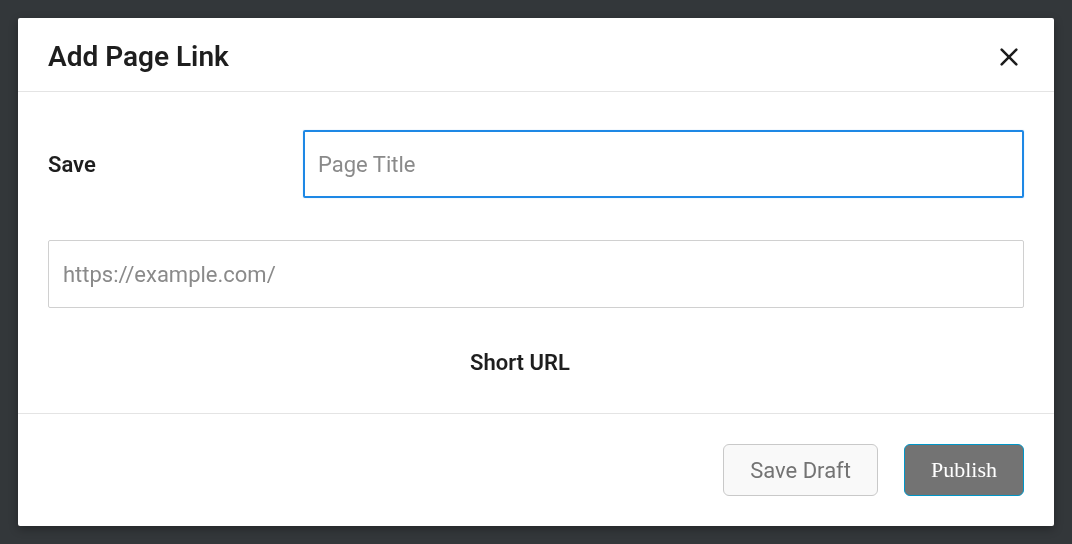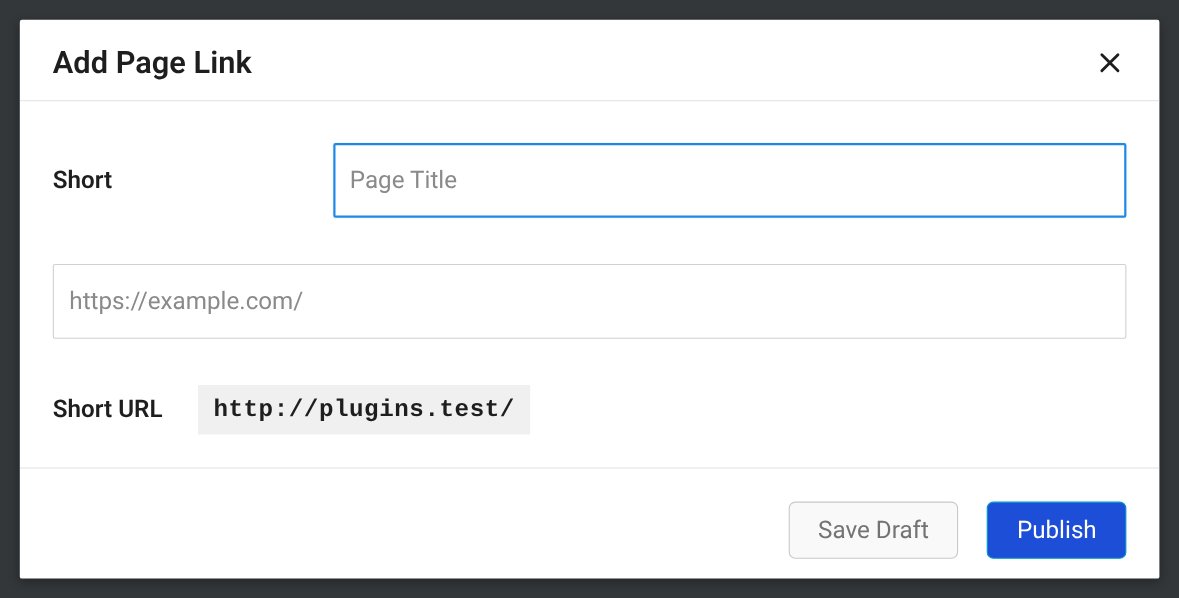--- a/index.html
+++ b/index.html
@@ -60,20 +60,21 @@
       flex: 1;
       padding: 38px 30px 30px 30px;
     }
     .form-row {
       display: flex;
       align-items: center;
       margin-bottom: 42px;
     }
     .form-row:last-child {
       margin-bottom: 0;
+      flex-direction: column;
     }
     .form-label {
       width: 255px;
       font-size: 22px;
       font-weight: 600;
       color: #1e1e1e;
       flex-shrink: 0;
     }
     .form-input-wrapper {
       flex: 1;
@@ -134,54 +135,54 @@
       display: flex;
       align-items: center;
       justify-content: center;
     }
     .btn-secondary {
       background: #f9f9f9;
       border: 1px solid #c9c9c9;
       color: #737373;
     }
     .btn-primary {
-      background: #1d4ed8;
+      background: #737373;
       border: 1px solid #0096c7;
       color: #ffffff;
+      font-family: Liberation Serif, serif;
     }
   </style>
 </head>
 <body>
 
 <div class="modal">
   <div class="modal-header">
     <h1 class="modal-title">Add Page Link</h1>
     <button class="close-btn">
       <svg viewBox="0 0 24 24">
         <line x1="4" y1="4" x2="20" y2="20"></line>
         <line x1="20" y1="4" x2="4" y2="20"></line>
       </svg>
     </button>
   </div>
   <div class="modal-body">
     <div class="form-row">
-      <label class="form-label">Short</label>
+      <label class="form-label">Save</label>
       <div class="form-input-wrapper">
         <input type="text" class="text-input focused" placeholder="Page Title" style="">
       </div>
     </div>
     <div class="form-row">
       <div class="form-input-wrapper">
         <input type="text" class="text-input" placeholder="https://example.com/" style="">
       </div>
     </div>
     <div class="form-row short-url-row">
       <label class="form-label">Short URL</label>
       <div class="form-input-wrapper">
-        <span class="prefix-box">http://plugins.test/</span>
       </div>
     </div>
   </div>
   <div class="modal-footer">
     <button class="btn btn-secondary">Save Draft</button>
     <button class="btn btn-primary">Publish</button>
   </div>
 </div>
 
 </body></html>

